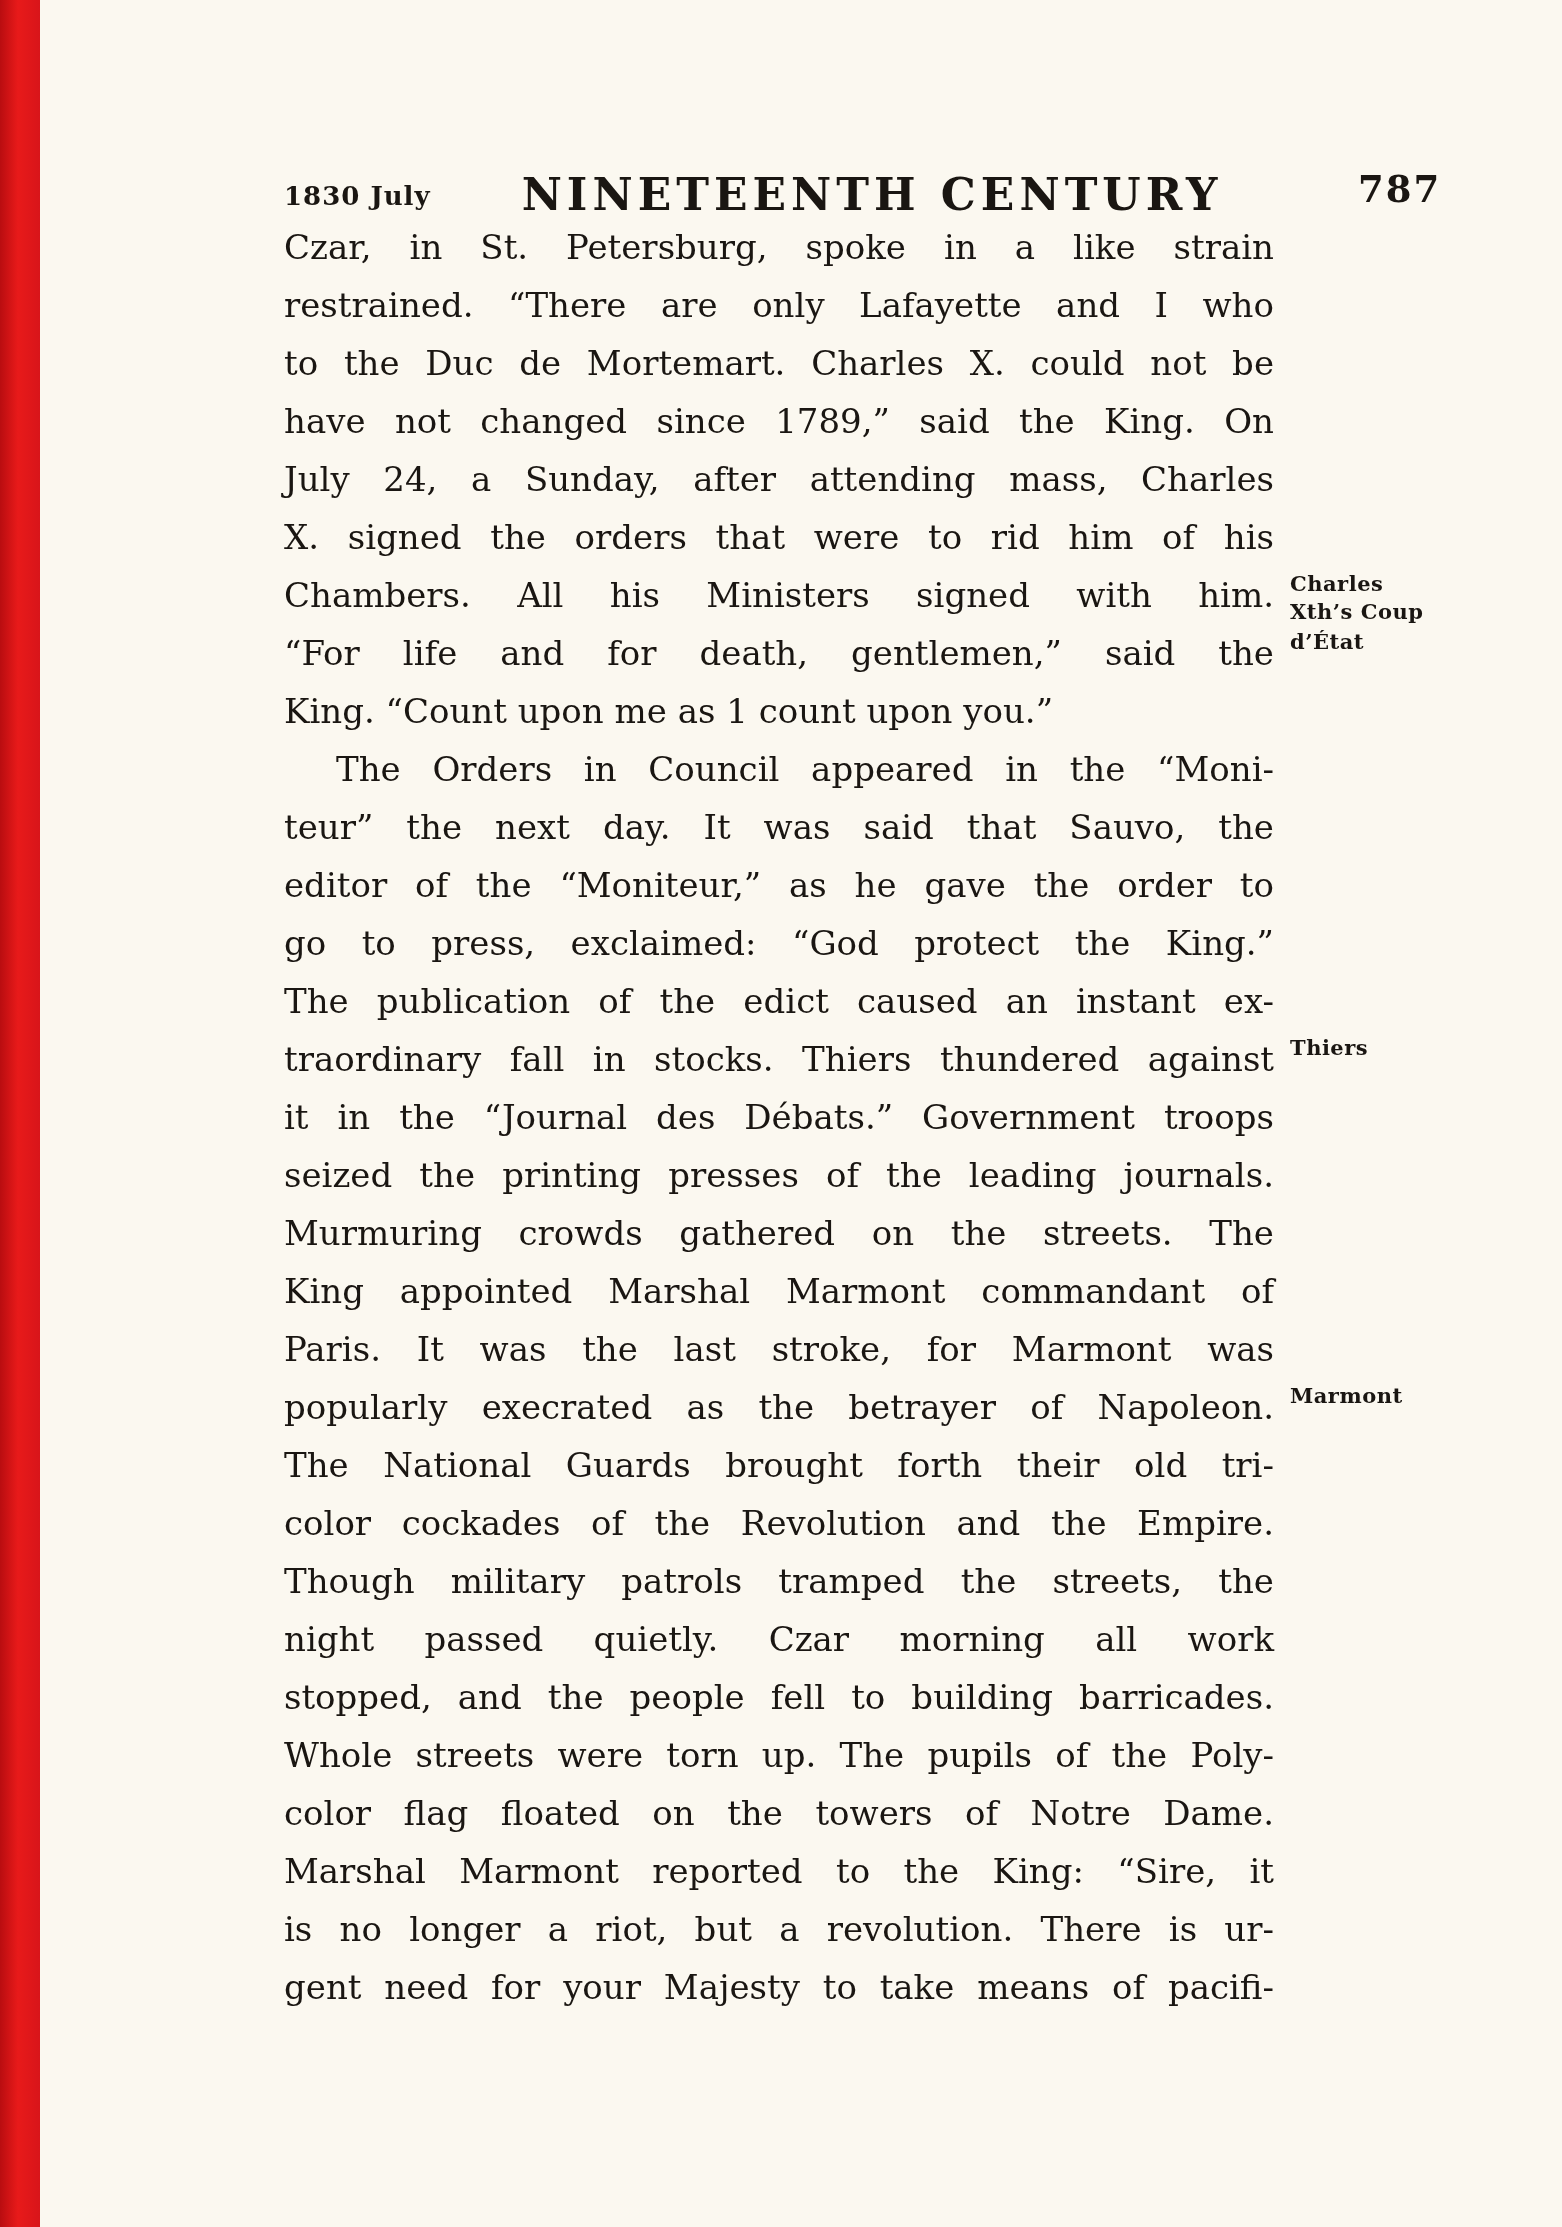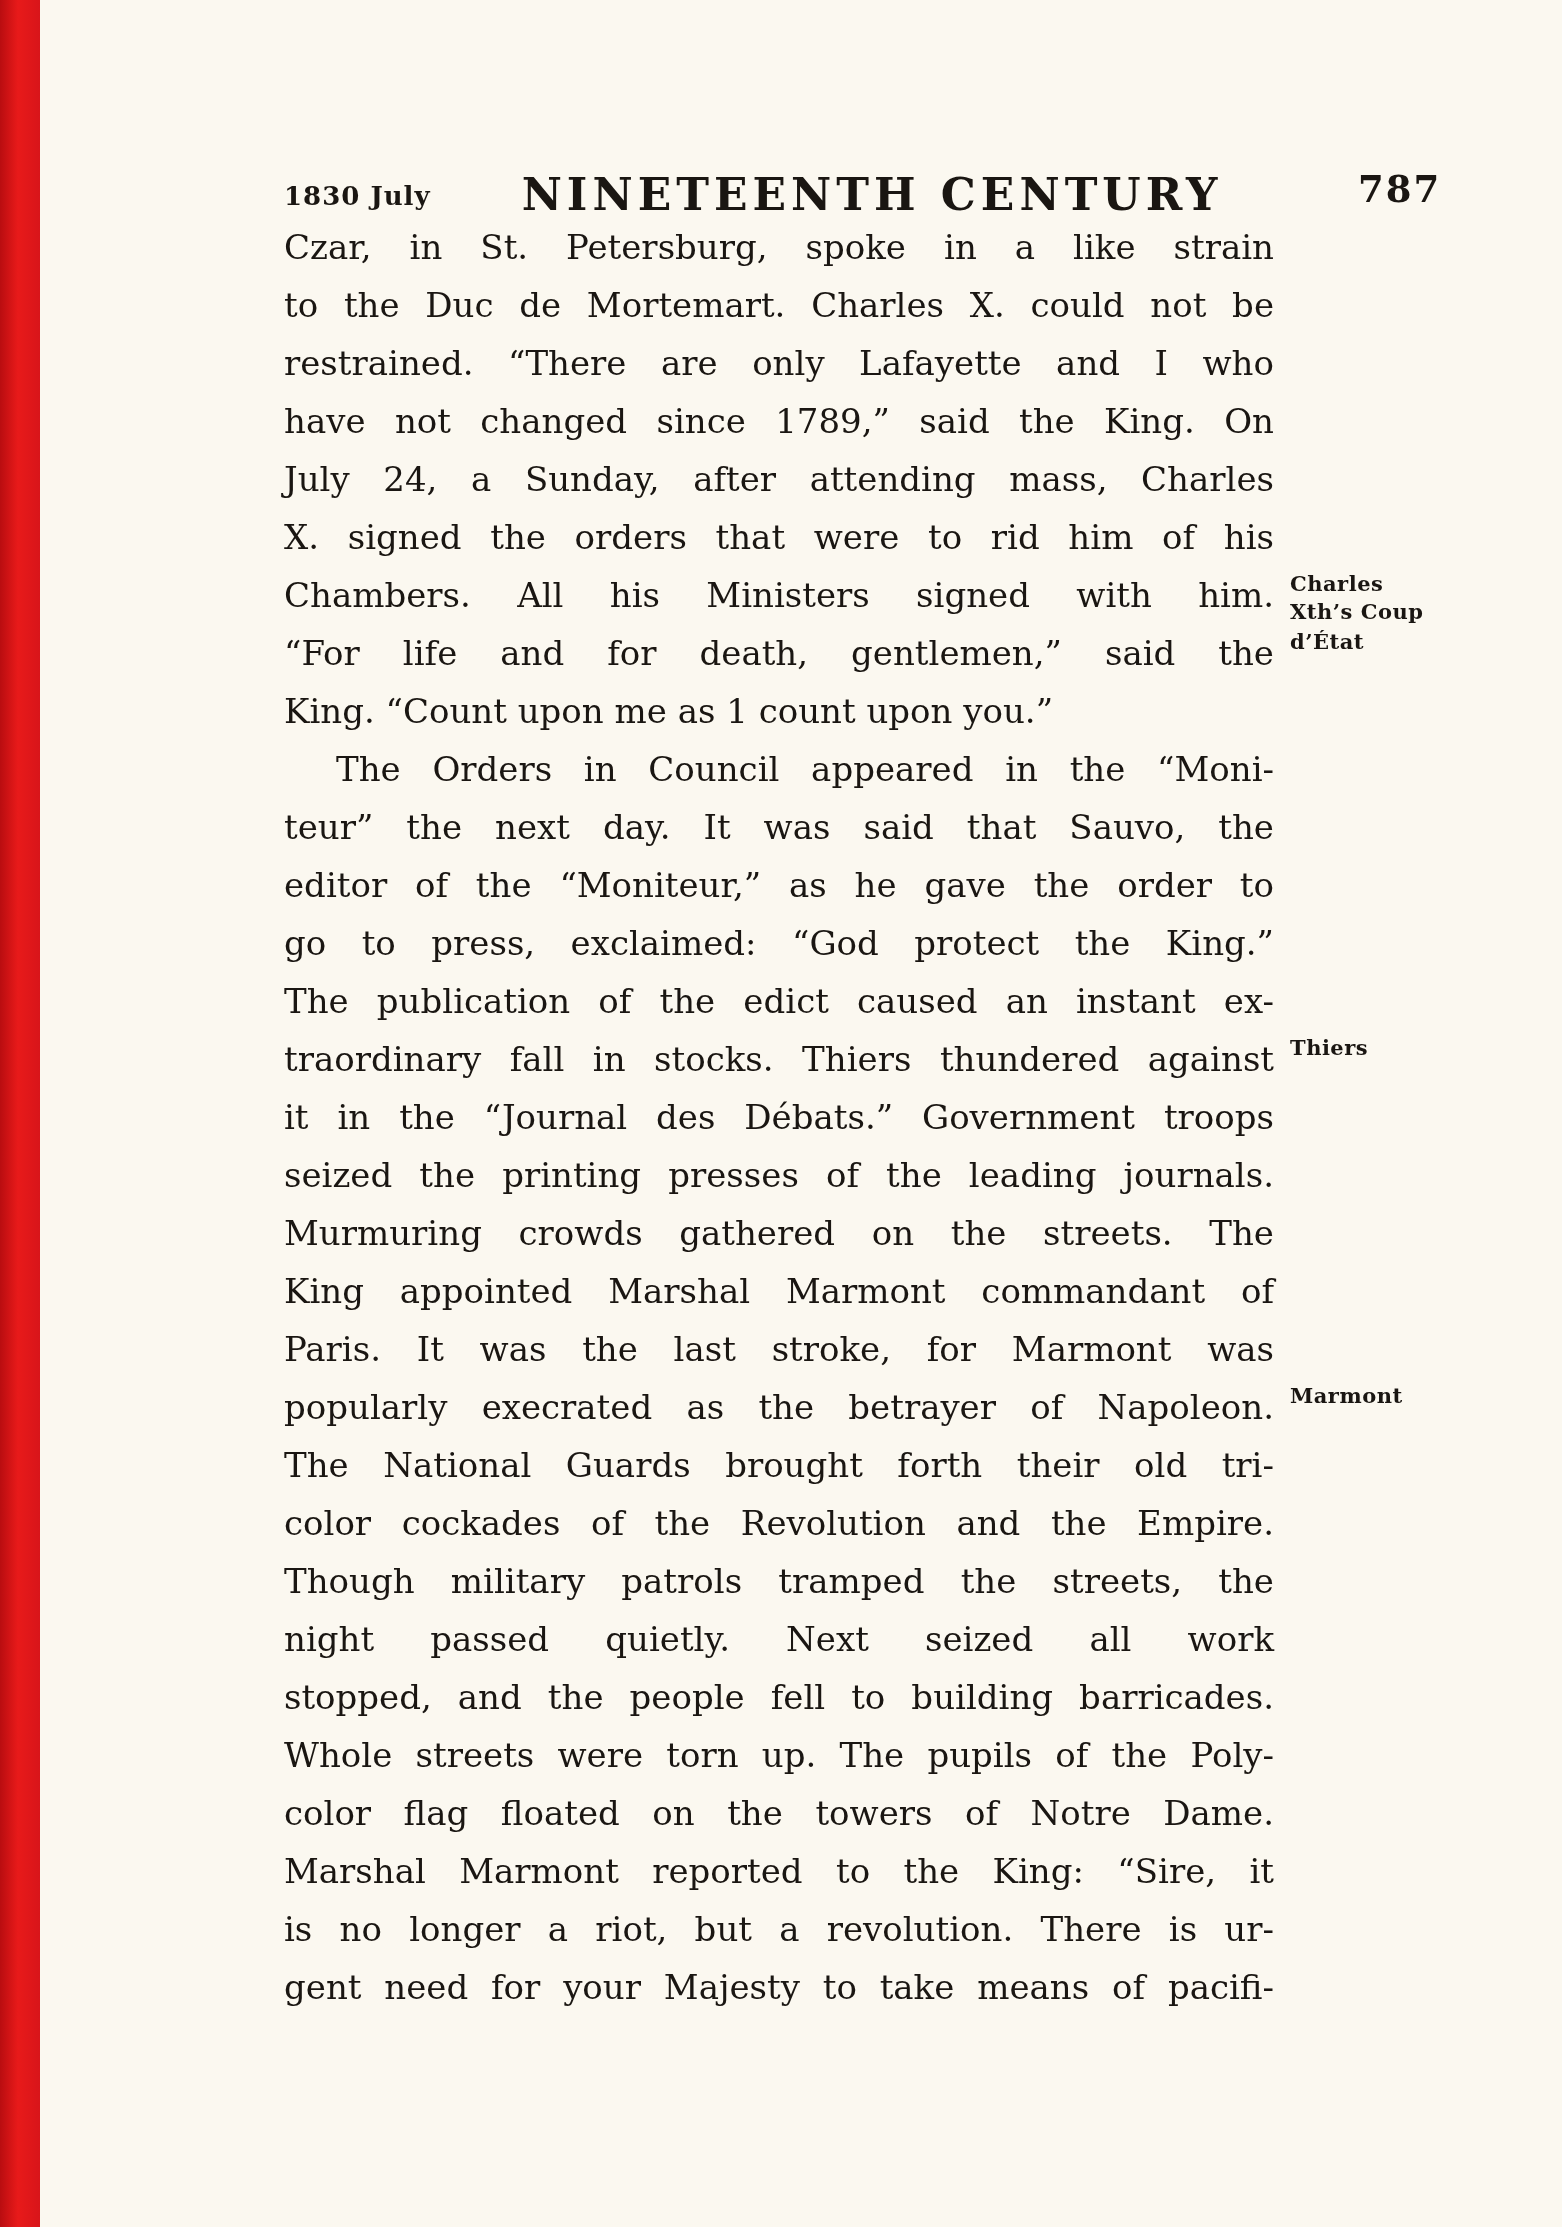--- a/index.html
+++ b/index.html
@@ -84,22 +84,22 @@
 <div class="red-stripe"></div>
 
 <div class="page-header">
   <span class="header-date">1830 July</span>
   <span class="header-title">NINETEENTH CENTURY</span>
   <span class="page-number">787</span>
 </div>
 
 <div class="body-text" id="body-lines">
     <div class="line">Czar, in St. Petersburg, spoke in a like strain</div>
+    <div class="line">restrained. “There are only Lafayette and I who</div>
     <div class="line">to the Duc de Mortemart. Charles X. could not be</div>
-    <div class="line">restrained. “There are only Lafayette and I who</div>
     <div class="line">have not changed since 1789,” said the King. On</div>
     <div class="line">July 24, a Sunday, after attending mass, Charles</div>
     <div class="line">X. signed the orders that were to rid him of his</div>
     <div class="line">Chambers. All his Ministers signed with him.<span class="margin-note">Charles
 Xth’s Coup</span></div>
     <div class="line">“For life and for death, gentlemen,” said the<span class="margin-note">d’État</span></div>
     <div class="line last">King. “Count upon me as 1 count upon you.”</div>
     <div class="line indent">The Orders in Council appeared in the “Moni-</div>
     <div class="line">teur” the next day. It was said that Sauvo, the</div>
     <div class="line">editor of the “Moniteur,” as he gave the order to</div>
@@ -108,20 +108,20 @@
     <div class="line">traordinary fall in stocks. Thiers thundered against<span class="margin-note">Thiers</span></div>
     <div class="line">it in the “Journal des Débats.” Government troops</div>
     <div class="line">seized the printing presses of the leading journals.</div>
     <div class="line">Murmuring crowds gathered on the streets. The</div>
     <div class="line">King appointed Marshal Marmont commandant of</div>
     <div class="line">Paris. It was the last stroke, for Marmont was</div>
     <div class="line">popularly execrated as the betrayer of Napoleon.<span class="margin-note">Marmont</span></div>
     <div class="line">The National Guards brought forth their old tri-</div>
     <div class="line">color cockades of the Revolution and the Empire.</div>
     <div class="line">Though military patrols tramped the streets, the</div>
-    <div class="line">night passed quietly. Next seized all work</div>
+    <div class="line">night passed quietly. Czar morning all work</div>
     <div class="line">stopped, and the people fell to building barricades.</div>
     <div class="line">Whole streets were torn up. The pupils of the Poly-</div>
     <div class="line">color flag floated on the towers of Notre Dame.</div>
     <div class="line">Marshal Marmont reported to the King: “Sire, it</div>
     <div class="line">is no longer a riot, but a revolution. There is ur-</div>
     <div class="line">gent need for your Majesty to take means of pacifi-</div>
   </div>
 
 </body></html>

